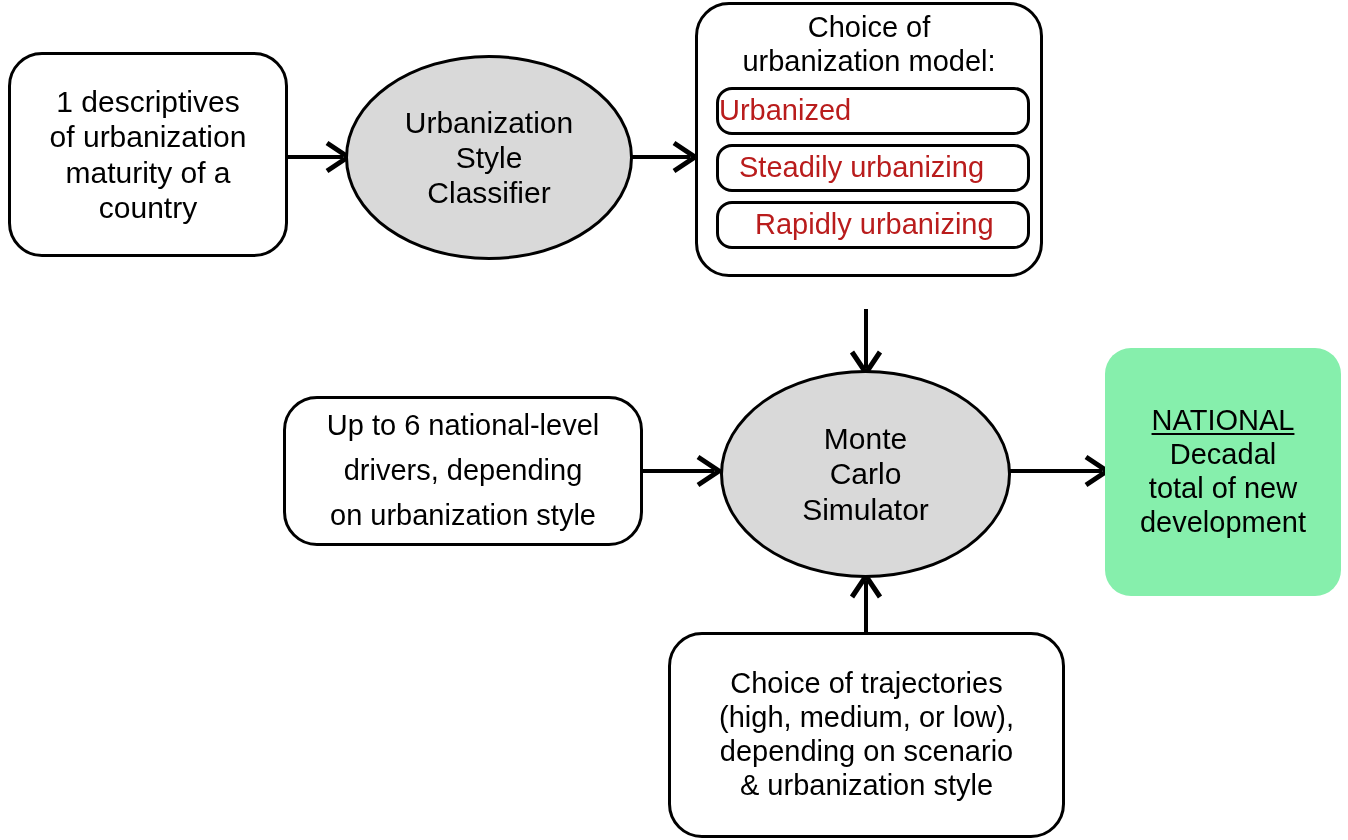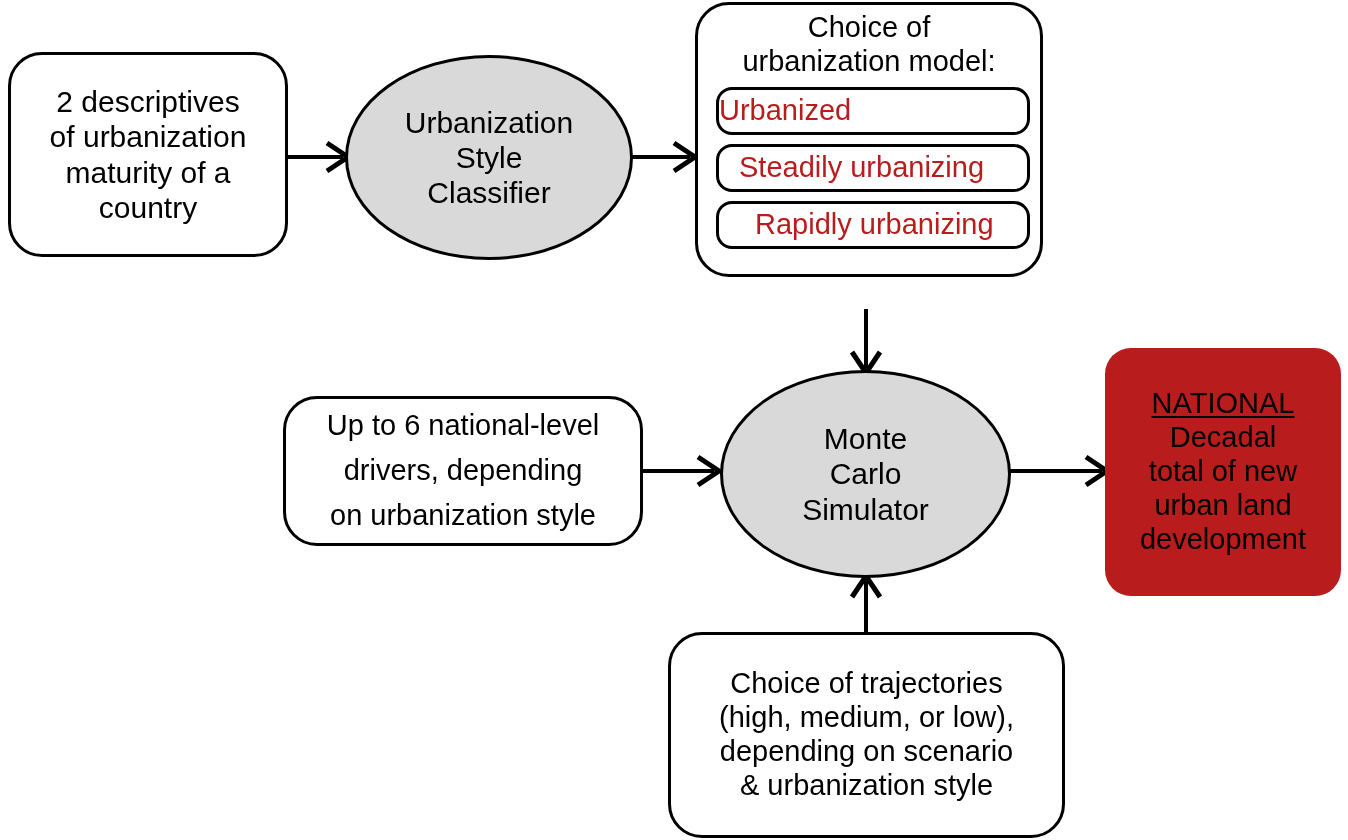--- a/index.html
+++ b/index.html
@@ -30,21 +30,21 @@
     border: 3px solid #000000;
     border-radius: 34px;
     background: #ffffff;
   }
   .ellipse {
     border: 3px solid #000000;
     border-radius: 50%;
     background: #d9d9d9;
   }
   .orange {
-    background: #b91c1c;
+    background: #86efac;
     border-radius: 26px;
     border: none;
   }
   .subbox {
     box-sizing: border-box;
     border: 3px solid #000000;
     border-radius: 16px;
     background: #ffffff;
     display: flex;
     align-items: center;
@@ -111,21 +111,21 @@
       <polyline class="edge-head" points="852,597 866,576 880,597"></polyline>
     </g>
 
     <g>
       <line class="edge-line" x1="1010" y1="471" x2="1102" y2="471"></line>
       <polyline class="edge-head" points="1086,457 1107,471 1086,485"></polyline>
     </g>
   </svg>
 
   <div class="node rbox" style="left:8px; top:52px; width:280px; height:205px; font-size:30px;">
-    <div>2 descriptives</div>
+    <div>1 descriptives</div>
     <div>of urbanization</div>
     <div>maturity of a</div>
     <div>country</div>
   </div>
 
   <div class="node ellipse" style="left:345px; top:55px; width:288px; height:205px; font-size:30px;">
     <div>Urbanization</div>
     <div>Style</div>
     <div>Classifier</div>
   </div>
@@ -160,17 +160,16 @@
     <div>Choice of trajectories</div>
     <div>(high, medium, or low),</div>
     <div>depending on scenario</div>
     <div>&amp; urbanization style</div>
   </div>
 
   <div class="node orange" style="left:1105px; top:348px; width:236px; height:248px; font-size:29px;">
     <div class="underline-label">NATIONAL</div>
     <div>Decadal</div>
     <div>total of new</div>
-    <div>urban land</div>
     <div>development</div>
   </div>
 
 </div>
 
 </body></html>

